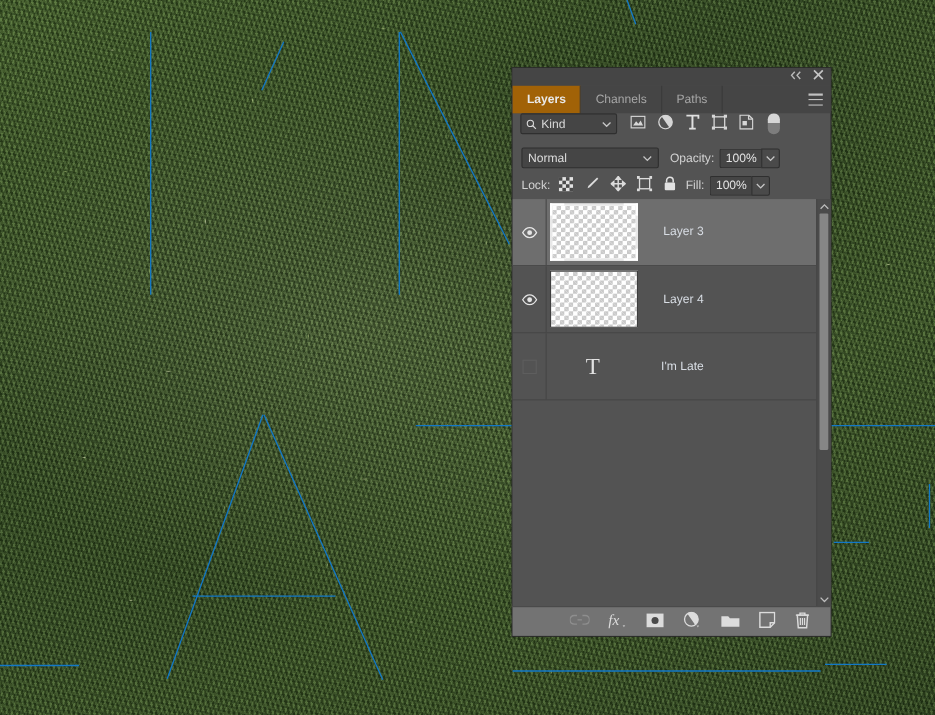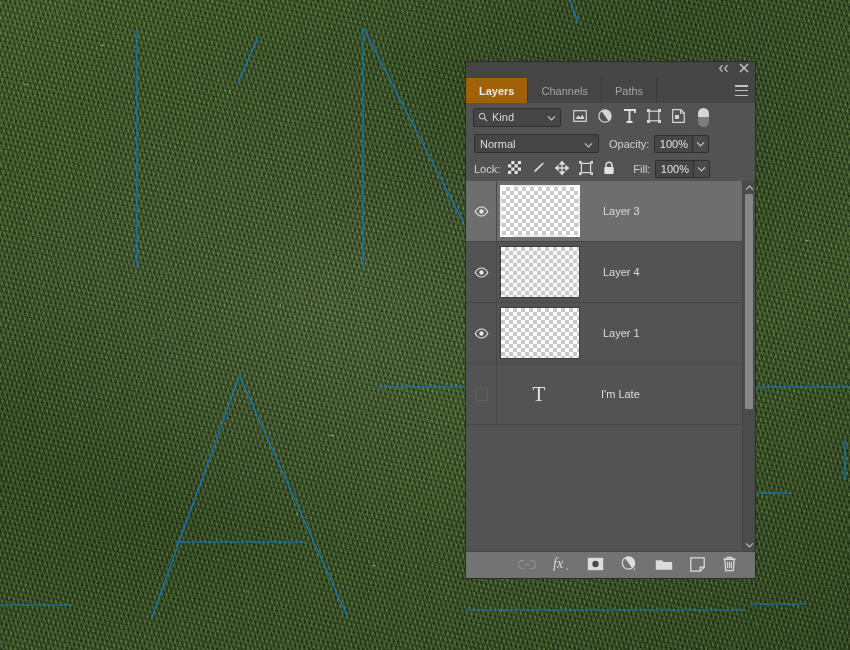--- a/index.html
+++ b/index.html
@@ -96,21 +96,21 @@
     color: #a6a6a6; cursor: pointer; border-right: 1px solid #3a3a3a;
   }
   .tab.active { background: #a16207; color: #e9e9e9; font-weight: bold; }
   .hamburger {
     position: absolute; right: 7px; top: 7px; width: 13px; height: 11px;
     display: flex; flex-direction: column; justify-content: space-between; cursor: pointer;
   }
   .hamburger i { display: block; height: 1.5px; background: #c2c2c2; }
 
   .filterrow {
-    height: 28px; display: flex; align-items: center; padding: 0 7px; gap: 6px;
+    height: 28px; display: flex; align-items: flex-start; padding: 0 7px; gap: 6px;
     flex: 0 0 auto;
   }
   .kind-select {
     width: 88px; height: 19px; background: #454545; border: 1px solid #2f2f2f;
     border-radius: 2px; display: flex; align-items: center; padding: 0 4px;
     gap: 4px; color: #d8d8d8; font-size: 11px; cursor: pointer; position: relative;
   }
   .kind-select .caret { margin-left: auto; }
   .ficons { display: flex; align-items: center; gap: 11px; margin-left: 6px; }
   .ficon { cursor: pointer; display: block; }
@@ -365,21 +365,21 @@
             <rect x="11.4" y="11.4" width="2.6" height="2.6" fill="#dcdcdc"></rect>
           </svg>
       </span>
       <span class="lockicon">
         <svg width="12" height="14" viewBox="0 0 12 14">
             <path d="M3 6V4.2a3 3 0 0 1 6 0V6" stroke="#e2e2e2" stroke-width="1.4" fill="none"></path>
             <rect x="1.3" y="6" width="9.4" height="7" rx="1" fill="#e2e2e2"></rect>
           </svg>
       </span>
     </span>
-    <span class="num-label" style="margin-left:18px">Fill:</span>
+    <span class="num-label" style="margin-left:8px">Fill:</span>
     <span class="num-box">100%</span>
     <span class="num-caret">
       <svg width="9" height="6" viewBox="0 0 9 6">
           <path d="M1 1.3 4.5 4.8 8 1.3" stroke="#c6c6c6" stroke-width="1.2" fill="none"></path>
         </svg>
     </span>
   </div>
 
   <div class="listwrap">
     <div class="list">
@@ -413,32 +413,20 @@
             </svg>
         </div>
         <div class="thumb-wrap">
             <div class="thumb"></div>
           </div>
         <span class="layer-name">Layer 4</span>
       </div>
 
 
 
-      <div class="layer-row">
-        <div class="eye-cell">
-          <svg width="15" height="11" viewBox="0 0 15 11">
-              <path d="M7.5 1C3.8 1 1.2 5.5 1.2 5.5S3.8 10 7.5 10 13.8 5.5 13.8 5.5 11.2 1 7.5 1z" fill="none" stroke="#e5e5e5" stroke-width="1.2"></path>
-              <circle cx="7.5" cy="5.5" r="2.2" fill="#e5e5e5"></circle>
-            </svg>
-        </div>
-        <div class="thumb-wrap">
-            <div class="thumb"></div>
-          </div>
-        <span class="layer-name">Layer 1</span>
-      </div>
 
       <div class="layer-row">
         <div class="eye-cell">
           <span class="eye-off"></span>
         </div>
         <div class="t-glyph">T</div>
         <span class="layer-name">I'm Late</span>
       </div>
 
     </div>

